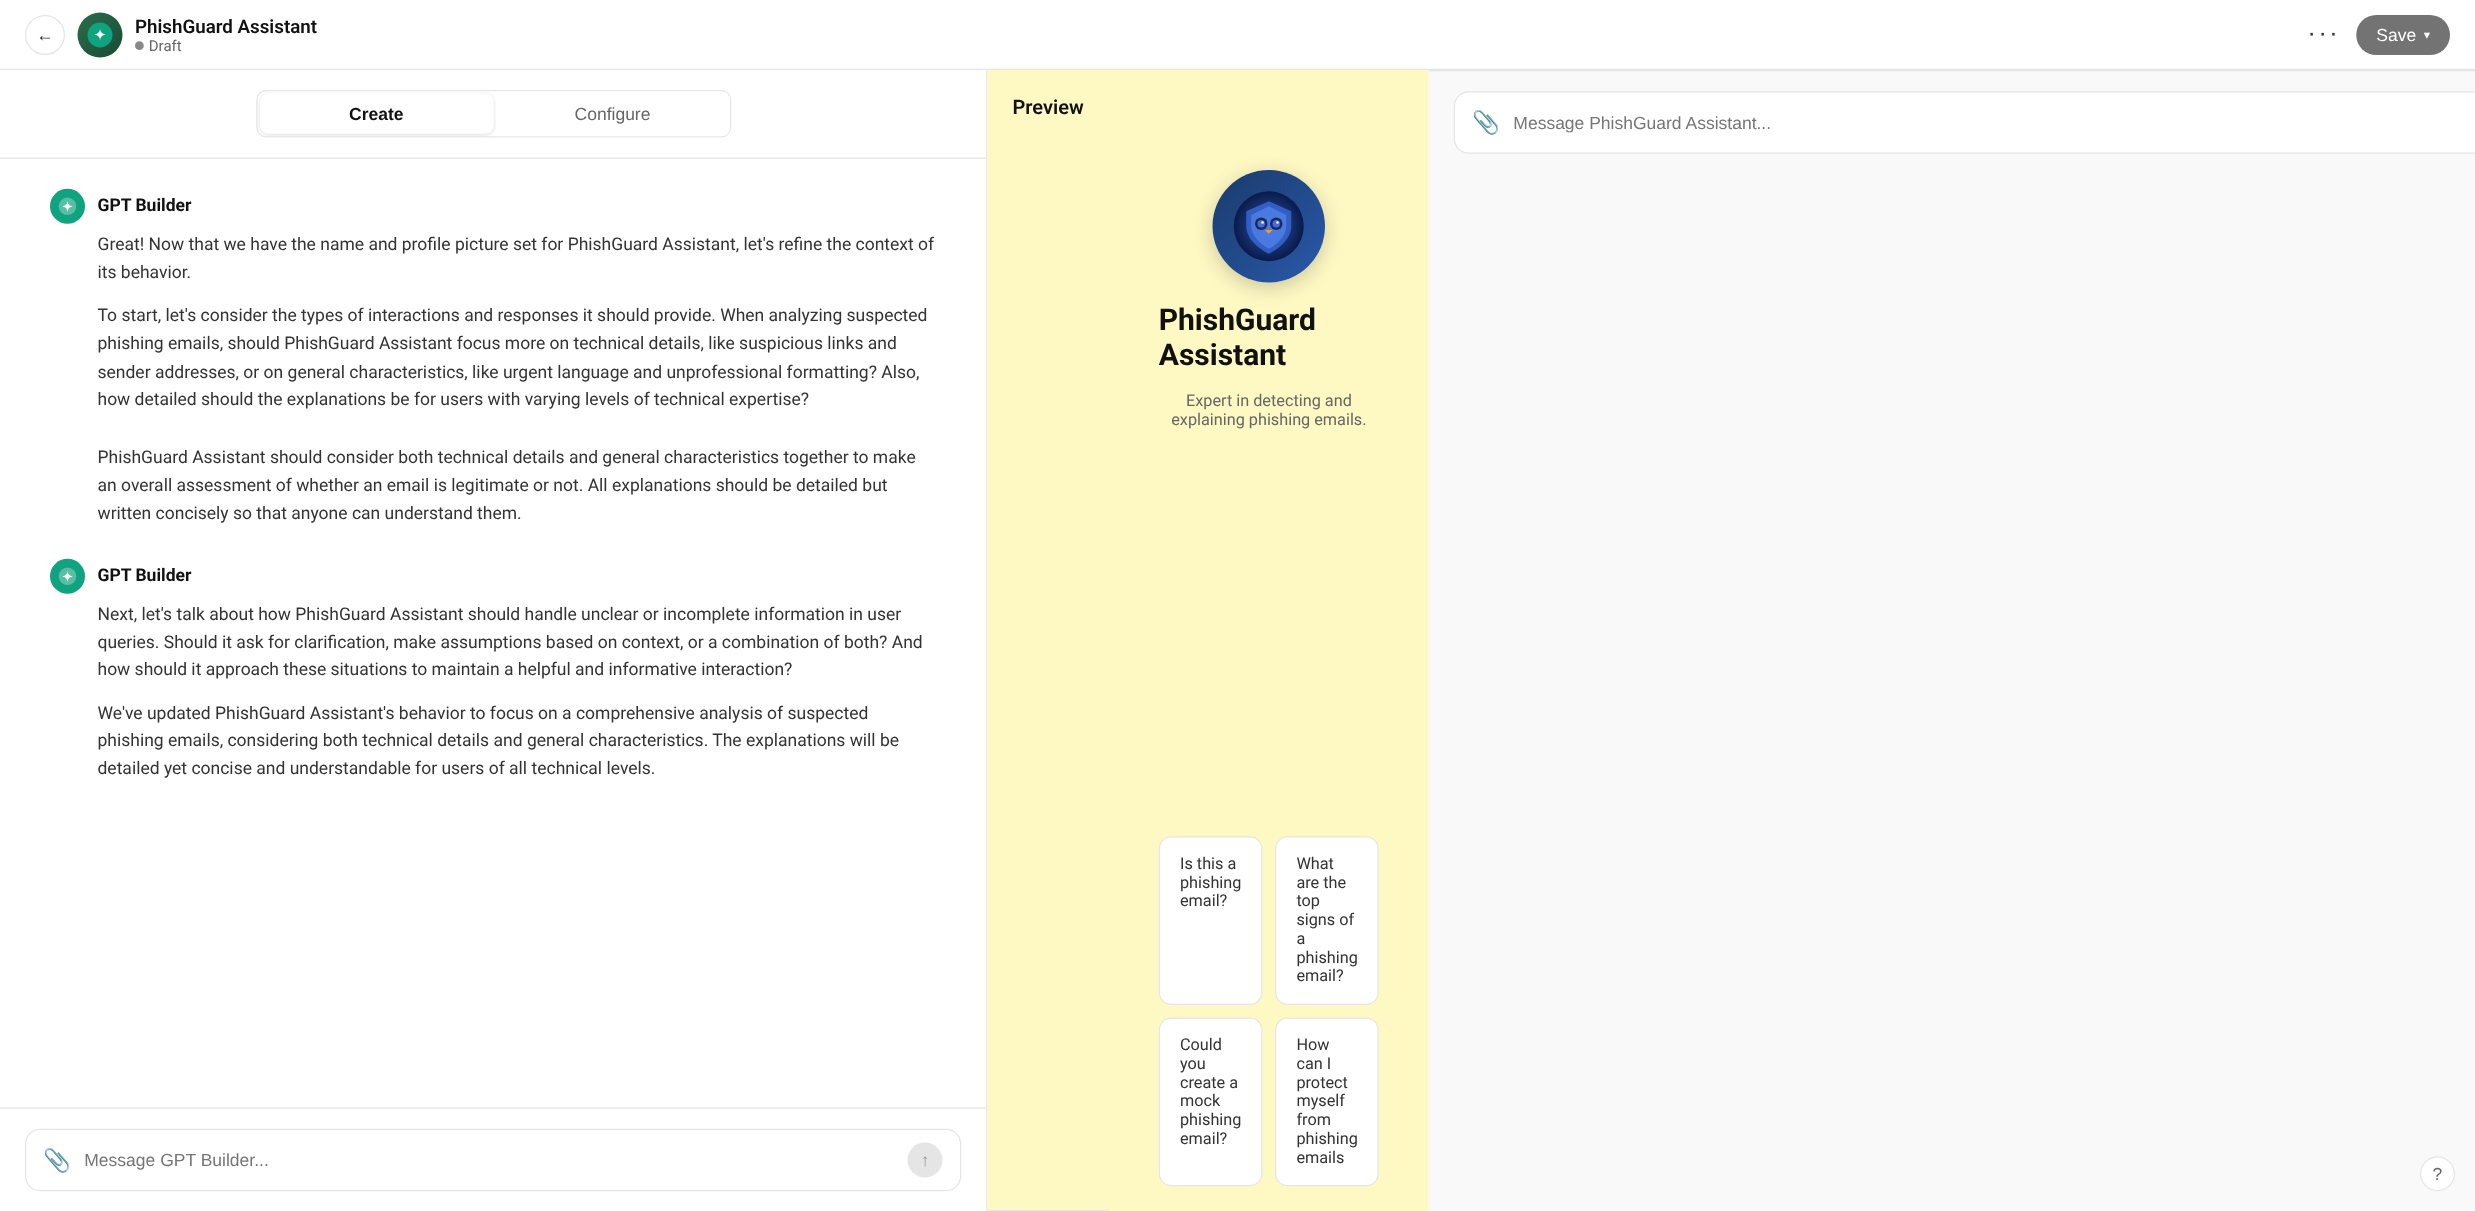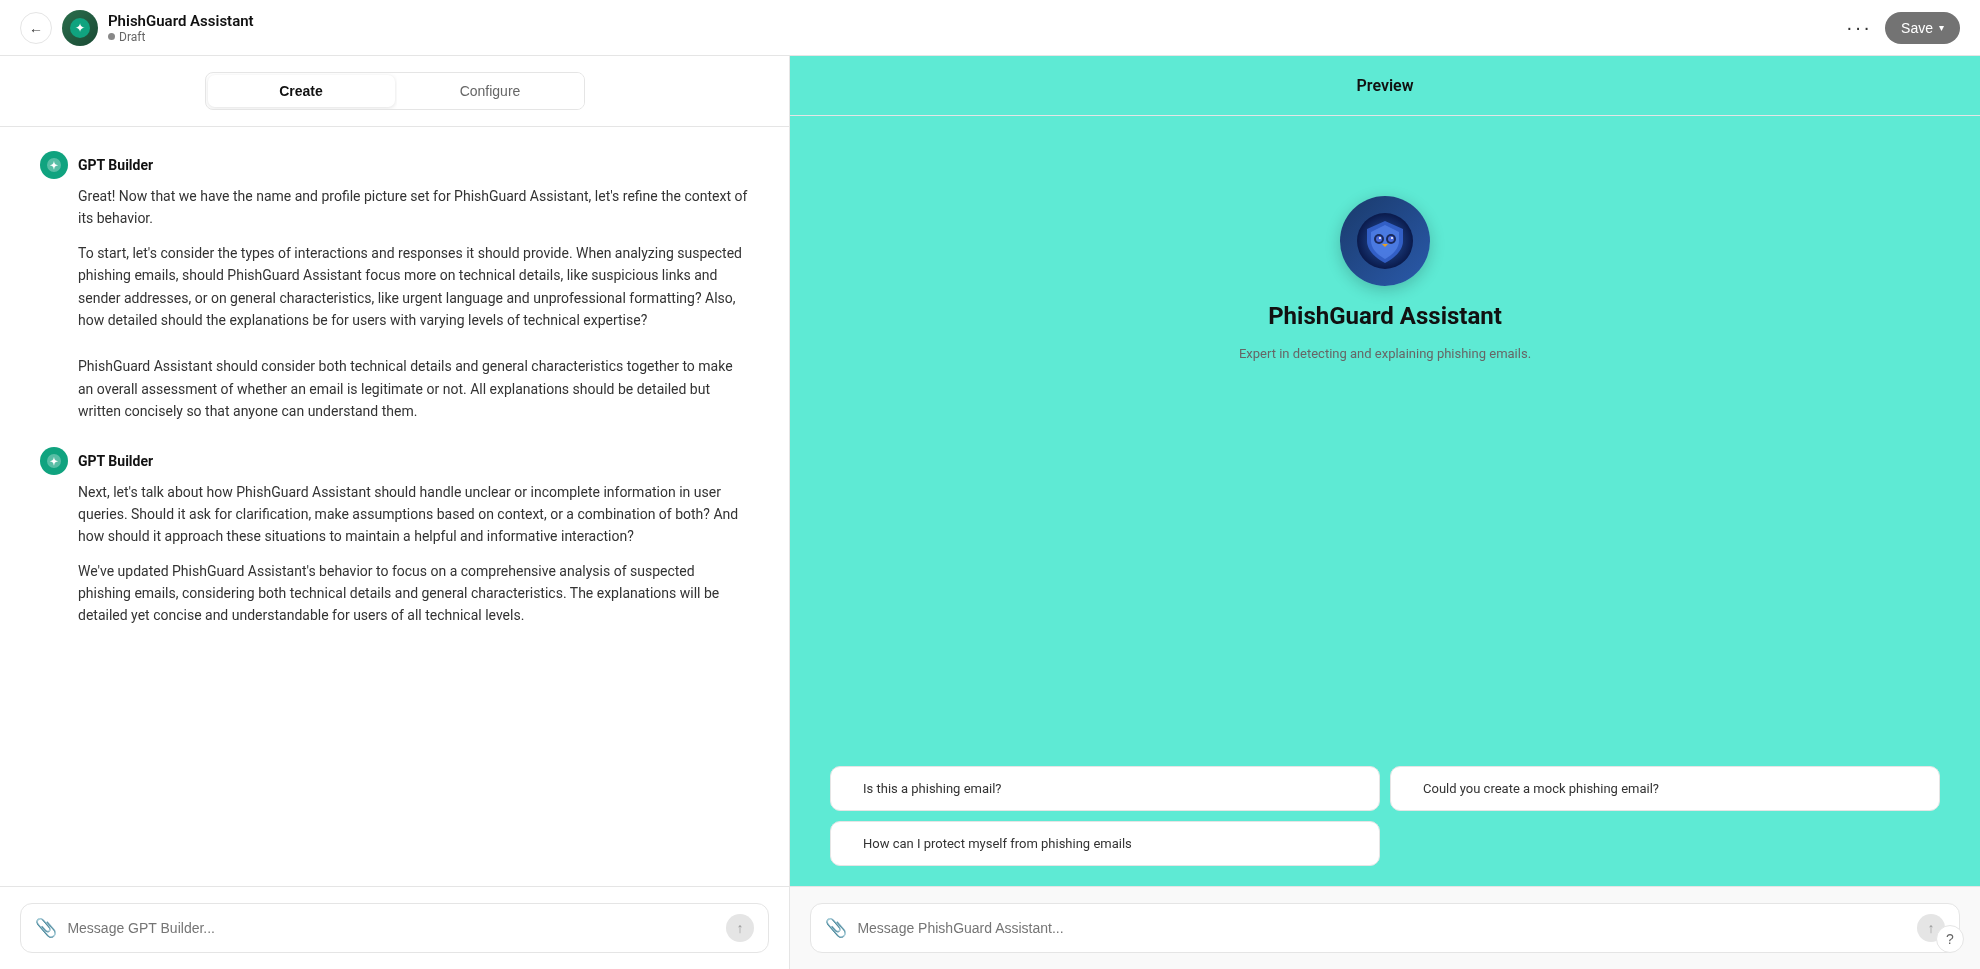--- a/index.html
+++ b/index.html
@@ -267,22 +267,22 @@
       align-items: center;
       justify-content: center;
       color: #999;
       font-size: 14px;
     }
 
     
     .right-panel {
       flex: 1;
       display: flex;
-      flex-direction: column;
-      background: #5eead4;
+      flex-direction: row;
+      background: #fef9c3;
     }
     .preview-header {
       text-align: center;
       padding: 20px;
       font-size: 16px;
       font-weight: 600;
       color: #111;
       border-bottom: 1px solid #e5e5e5;
       flex-shrink: 0;
     }
@@ -331,21 +331,21 @@
       display: grid;
       grid-template-columns: 1fr 1fr;
       gap: 10px;
       width: 100%;
       padding: 20px 0;
     }
     .chip {
       background: #fff;
       border: 1px solid #e5e5e5;
       border-radius: 10px;
-      padding: 14px 32px;
+      padding: 14px 16px;
       font-size: 13px;
       color: #333;
       cursor: pointer;
     }
     .right-input-area {
       width: 100%;
       padding: 16px 20px;
       border-top: 1px solid #e5e5e5;
       background: #f9f9f9;
       flex-shrink: 0;
@@ -513,20 +513,21 @@
 
               <path d="M27 33 L30 36 L33 33 Z" fill="#e8a020"></path>
             </svg>
           </div>
           <div class="preview-title">PhishGuard Assistant</div>
           <div class="preview-subtitle">Expert in detecting and explaining phishing emails.</div>
         </div>
 
         <div class="suggestion-chips">
           <div class="chip">Is this a phishing email?</div>
+          <div class="chip">What are the top signs of a phishing email?</div>
           <div class="chip">Could you create a mock phishing email?</div>
           <div class="chip">How can I protect myself from phishing emails</div>
         </div>
       </div>
 
       <div class="right-input-area">
         <div class="right-input-box">
           <button class="attach-btn">
             <span>📎</span>
           </button>

